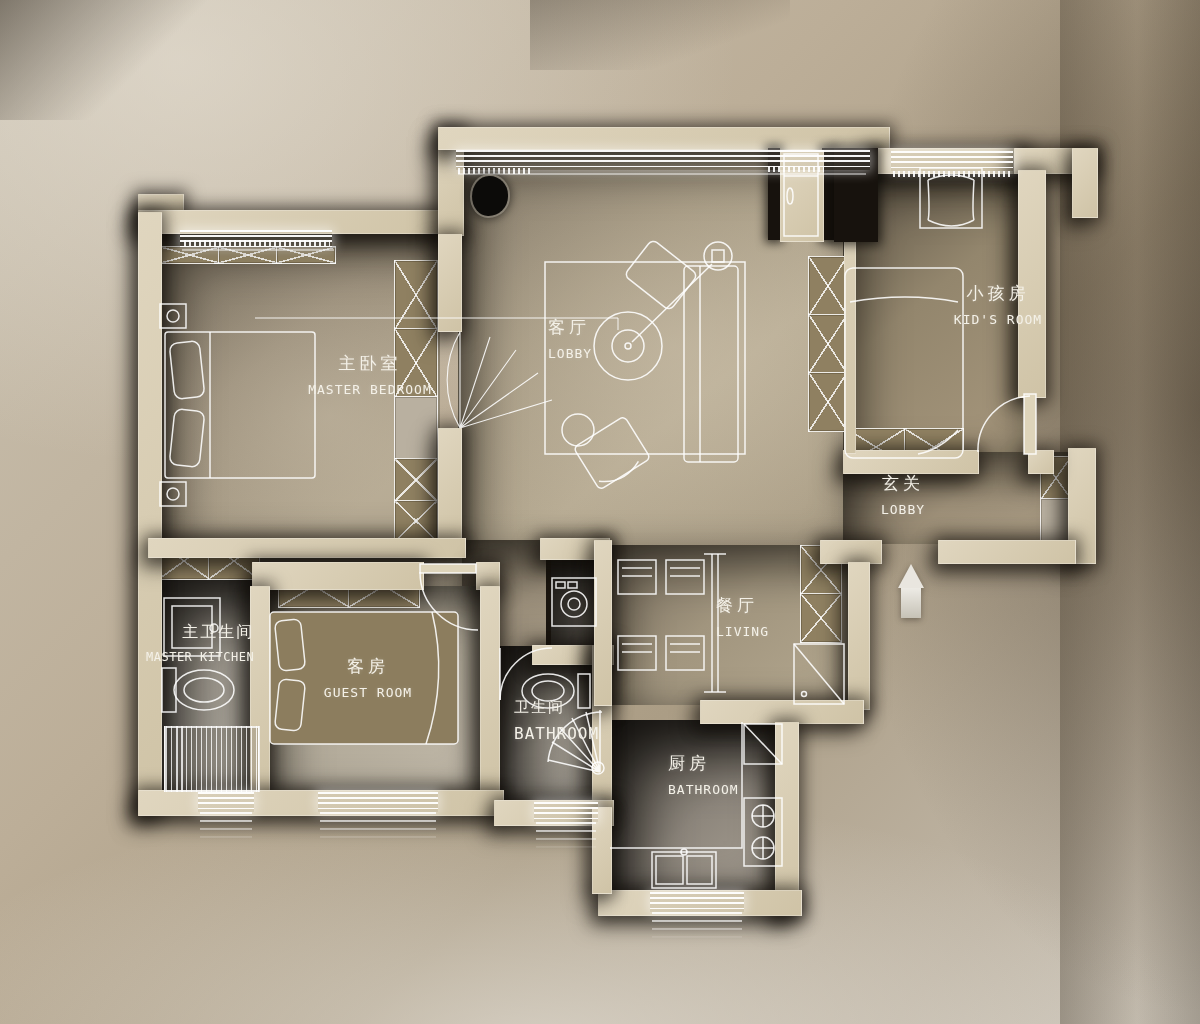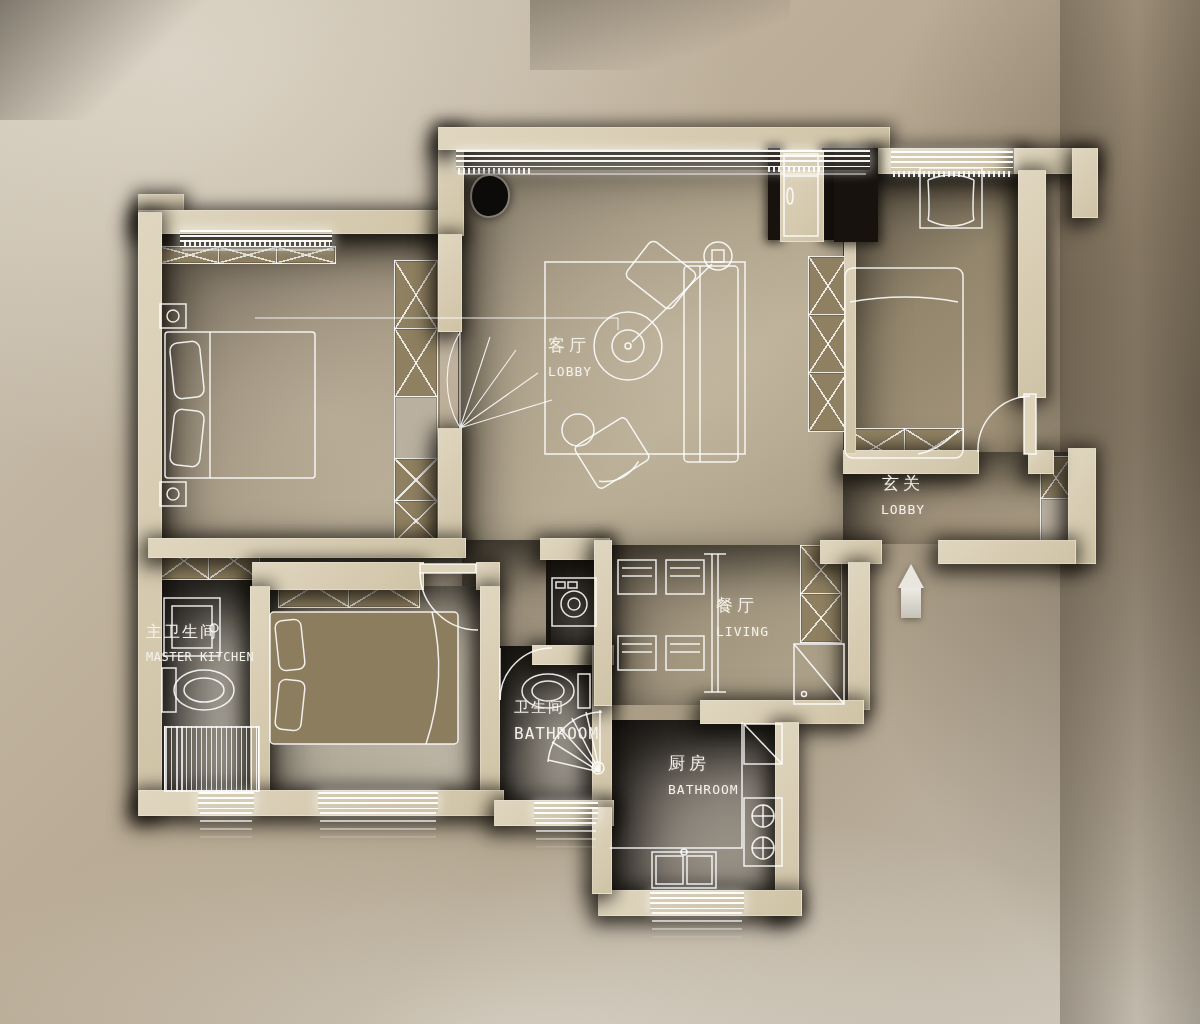--- a/index.html
+++ b/index.html
@@ -319,35 +319,47 @@
         <line x1="784" y1="176" x2="818" y2="176"></line>
       <ellipse cx="790" cy="196" rx="3" ry="8"></ellipse>
     </g>
 
     <g stroke-width="1">
       <line x1="458" y1="174" x2="866" y2="174"></line>
       <line x1="182" y1="250" x2="334" y2="250"></line>
     </g>
   </svg>
 
-  <div class="label" style="left:548px;top:334px;">
+  <div class="label center" style="left:298px;top:352px;width:144px;">
+    <span class="zh">主卧室</span>
+    <span class="en">MASTER BEDROOM</span>
+  </div>
+  <div class="label" style="left:548px;top:316px;">
     <span class="zh">客厅</span>
     <span class="en">LOBBY</span>
+  </div>
+  <div class="label center" style="left:938px;top:282px;width:120px;">
+    <span class="zh">小孩房</span>
+    <span class="en">KID'S ROOM</span>
   </div>
   <div class="label center" style="left:868px;top:472px;width:70px;">
     <span class="zh">玄关</span>
     <span class="en">LOBBY</span>
   </div>
   <div class="label" style="left:716px;top:594px;">
     <span class="zh">餐厅</span>
     <span class="en">LIVING</span>
   </div>
   <div class="label" style="left:146px;top:622px;">
-    <span class="zh" style="font-size:16px;letter-spacing:2px;">主卫生间</span>
+    <span class="zh" style="font-size:16px;letter-spacing:2px;text-align:right;">主卫生间</span>
     <span class="en" style="font-size:12px;letter-spacing:.5px;">MASTER KITCHEN</span>
+  </div>
+  <div class="label center" style="left:306px;top:655px;width:124px;">
+    <span class="zh">客房</span>
+    <span class="en">GUEST ROOM</span>
   </div>
   <div class="label" style="left:514px;top:698px;">
     <span class="zh" style="font-size:15px;letter-spacing:2px;">卫生间</span>
     <span class="en" style="font-size:16px;">BATHROOM</span>
   </div>
   <div class="label" style="left:668px;top:752px;">
     <span class="zh">厨房</span>
     <span class="en">BATHROOM</span>
   </div>
 

